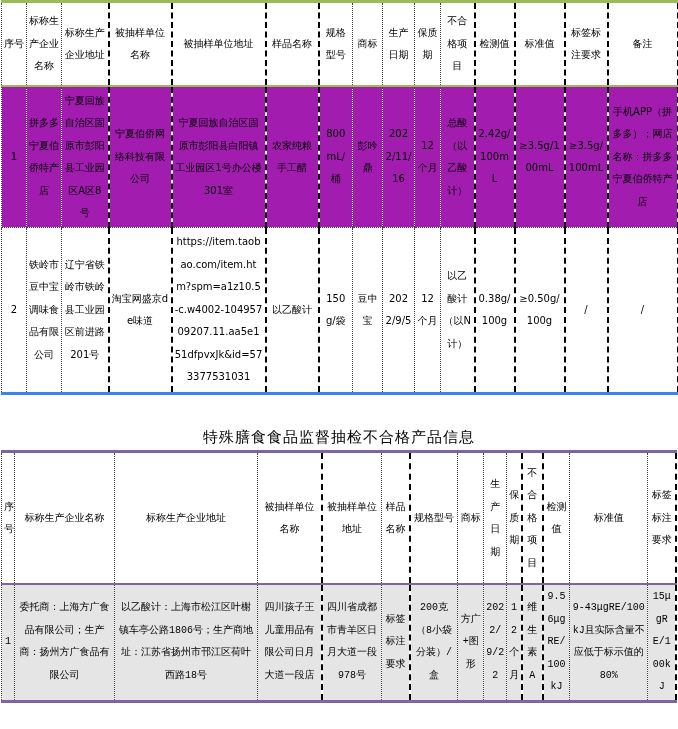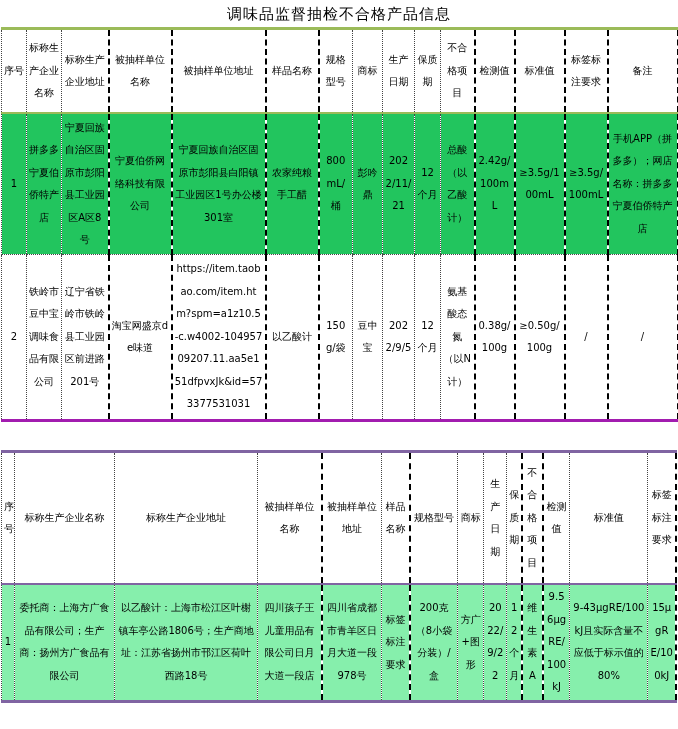--- a/index.html
+++ b/index.html
@@ -15,37 +15,36 @@
   table{border-collapse:collapse;table-layout:fixed;width:676px;margin-left:1px;}
   td{
     font-size:10px;line-height:2.25;text-align:center;vertical-align:middle;
     padding:1px 2px;word-break:break-all;overflow:hidden;
     border-left:1px dotted #444;
   }
   td.bl{border-left:2px dashed #000;}
   td.br{border-right:2px dashed #000;margin-left:35px;}
   
   .t1 thead td{border-top:3px solid #9bbb59;border-bottom:2px solid #9bbb59;background:#fff;}
-  .t1 .row1 td{background:#22c55e;border-bottom:1px dotted #444;}
-  .t1 .row2 td{background:#fff;border-bottom:3px solid #a21caf;}
+  .t1 .row1 td{background:#a21caf;border-bottom:1px dotted #444;}
+  .t1 .row2 td{background:#fff;border-bottom:3px solid #3b82f6;}
   .t1 thead td{height:80px;}
   .t1 .row1 td{height:138px;}
   .t1 .row2 td{height:162px;}
   
   .t2 thead td{border-top:3px solid #8064a2;border-bottom:2px solid #8064a2;background:#fff;}
-  .t2 .row1 td{background:#86efac;border-bottom:3px solid #8064a2;}
+  .t2 .row1 td{background:#e5e5e5;border-bottom:3px solid #8064a2;font-family:Liberation Mono, monospace;}
   .t2 thead td{height:128px;}
   .t2 .row1 td{height:106px;}
   .section2{margin-top:28px;}
 </style>
 </head>
 <body>
 
 <div class="section1">
-  <div class="tbl-title">调味品监督抽检不合格产品信息</div>
   <table class="t1">
     <colgroup>
       <col style="width:25px">
         <col style="width:35px">
         <col style="width:47px">
         <col style="width:63px">
       <col style="width:94px">
         <col style="width:53px">
         <col style="width:34px">
         <col style="width:30px">
@@ -79,50 +78,51 @@
     <tbody>
       <tr class="row1">
         <td>1</td>
         <td>拼多多宁夏伯侨特产店</td>
         <td>宁夏回族自治区固原市彭阳县工业园区A区8号</td>
         <td class="bl">宁夏伯侨网络科技有限公司</td>
         <td class="bl">宁夏回族自治区固原市彭阳县白阳镇工业园区1号办公楼301室</td>
         <td class="bl">农家纯粮手工醋</td>
         <td class="bl">800mL/桶</td>
         <td>彭吟鼎</td>
-        <td>2022/11/21</td>
+        <td>2022/11/16</td>
         <td>12个月</td>
         <td>总酸（以乙酸计）</td>
         <td class="bl">2.42g/100mL</td>
         <td class="bl">≥3.5g/100mL</td>
         <td class="bl">≥3.5g/100mL</td>
         <td class="bl br">手机APP（拼多多）；网店名称：拼多多宁夏伯侨特产店</td>
       </tr>
       <tr class="row2">
         <td>2</td>
         <td>铁岭市豆中宝调味食品有限公司</td>
         <td>辽宁省铁岭市铁岭县工业园区前进路201号</td>
         <td class="bl">淘宝网盛京de味道</td>
         <td class="bl">https://item.taobao.com/item.htm?spm=a1z10.5-c.w4002-10495709207.11.aa5e151dfpvxJk&amp;id=573377531031</td>
         <td class="bl">以乙酸计</td>
         <td class="bl">150g/袋</td>
         <td>豆中宝</td>
         <td>2022/9/5</td>
         <td>12个月</td>
-        <td>氨基酸态氮（以N计）</td>
+        <td>以乙酸计（以N计）</td>
         <td class="bl">0.38g/100g</td>
         <td class="bl">≥0.50g/100g</td>
         <td class="bl">/</td>
         <td class="bl br">/</td>
       </tr>
     </tbody>
   </table>
 </div>
 
 <div class="section2">
+  <div class="tbl-title">特殊膳食食品监督抽检不合格产品信息</div>
   <table class="t2">
     <colgroup>
       <col style="width:13px">
         <col style="width:100px">
         <col style="width:143px">
         <col style="width:64px">
       <col style="width:60px">
         <col style="width:28px">
         <col style="width:48px">
         <col style="width:26px">

